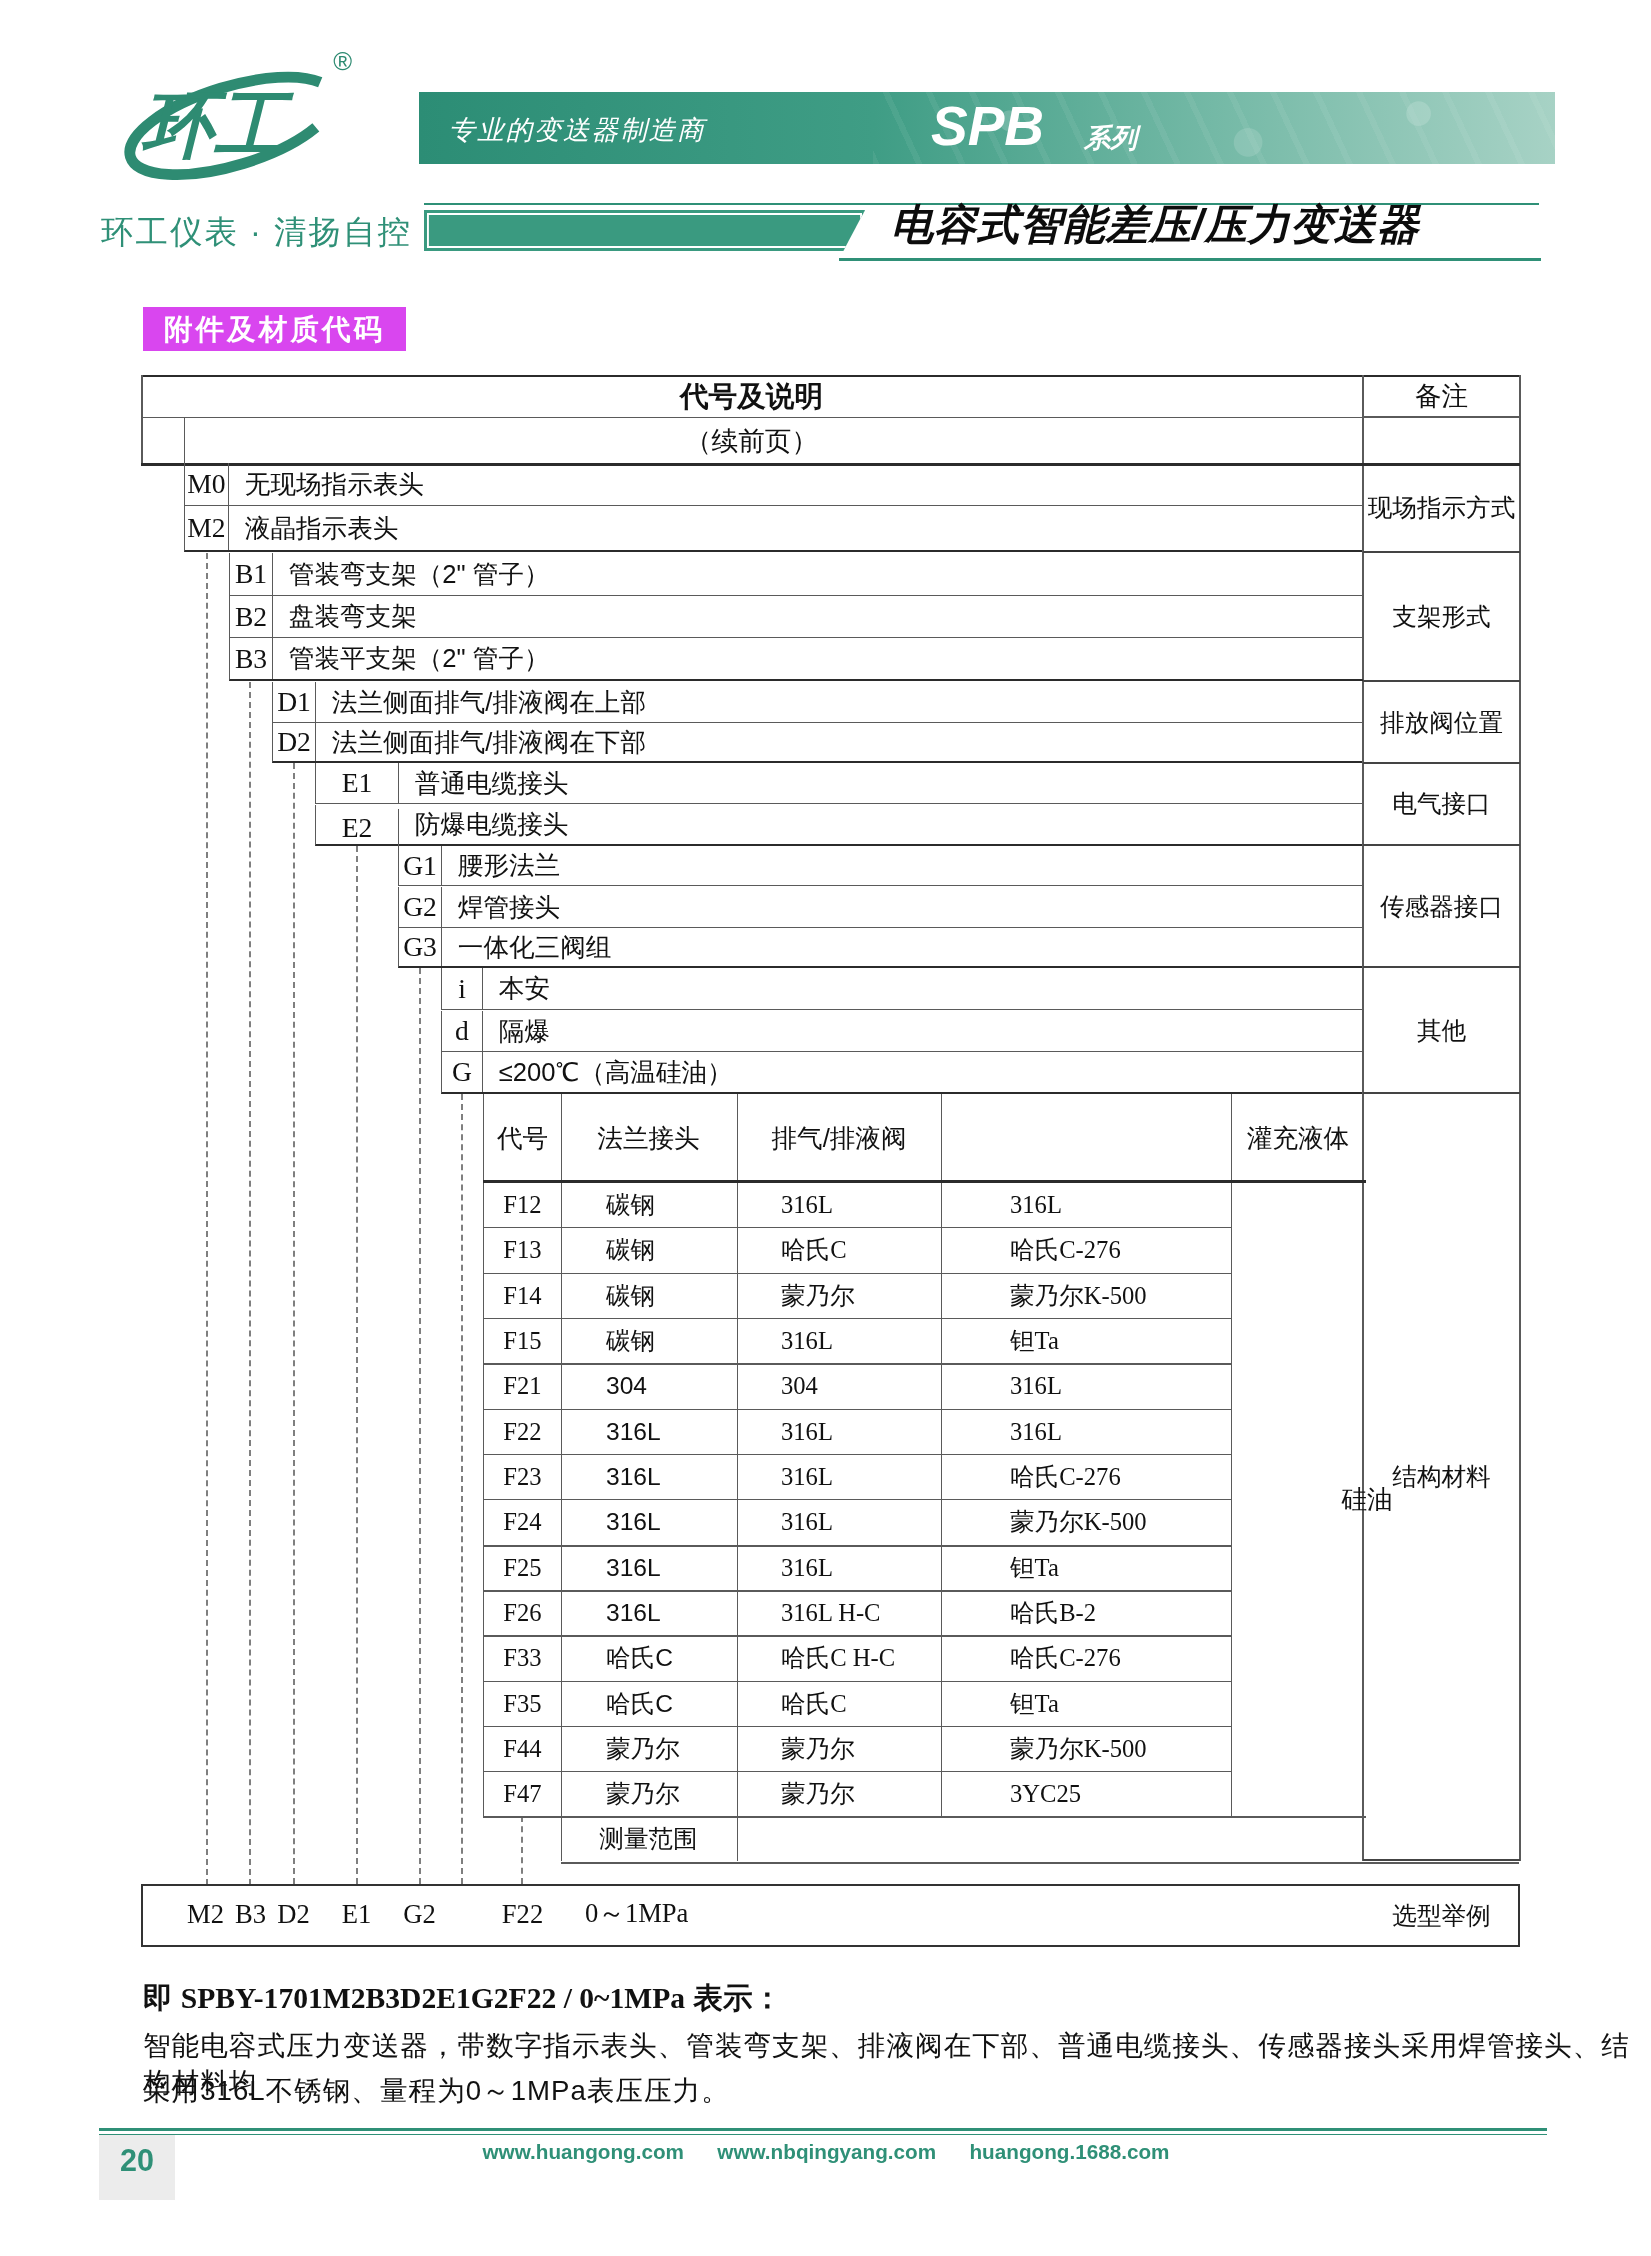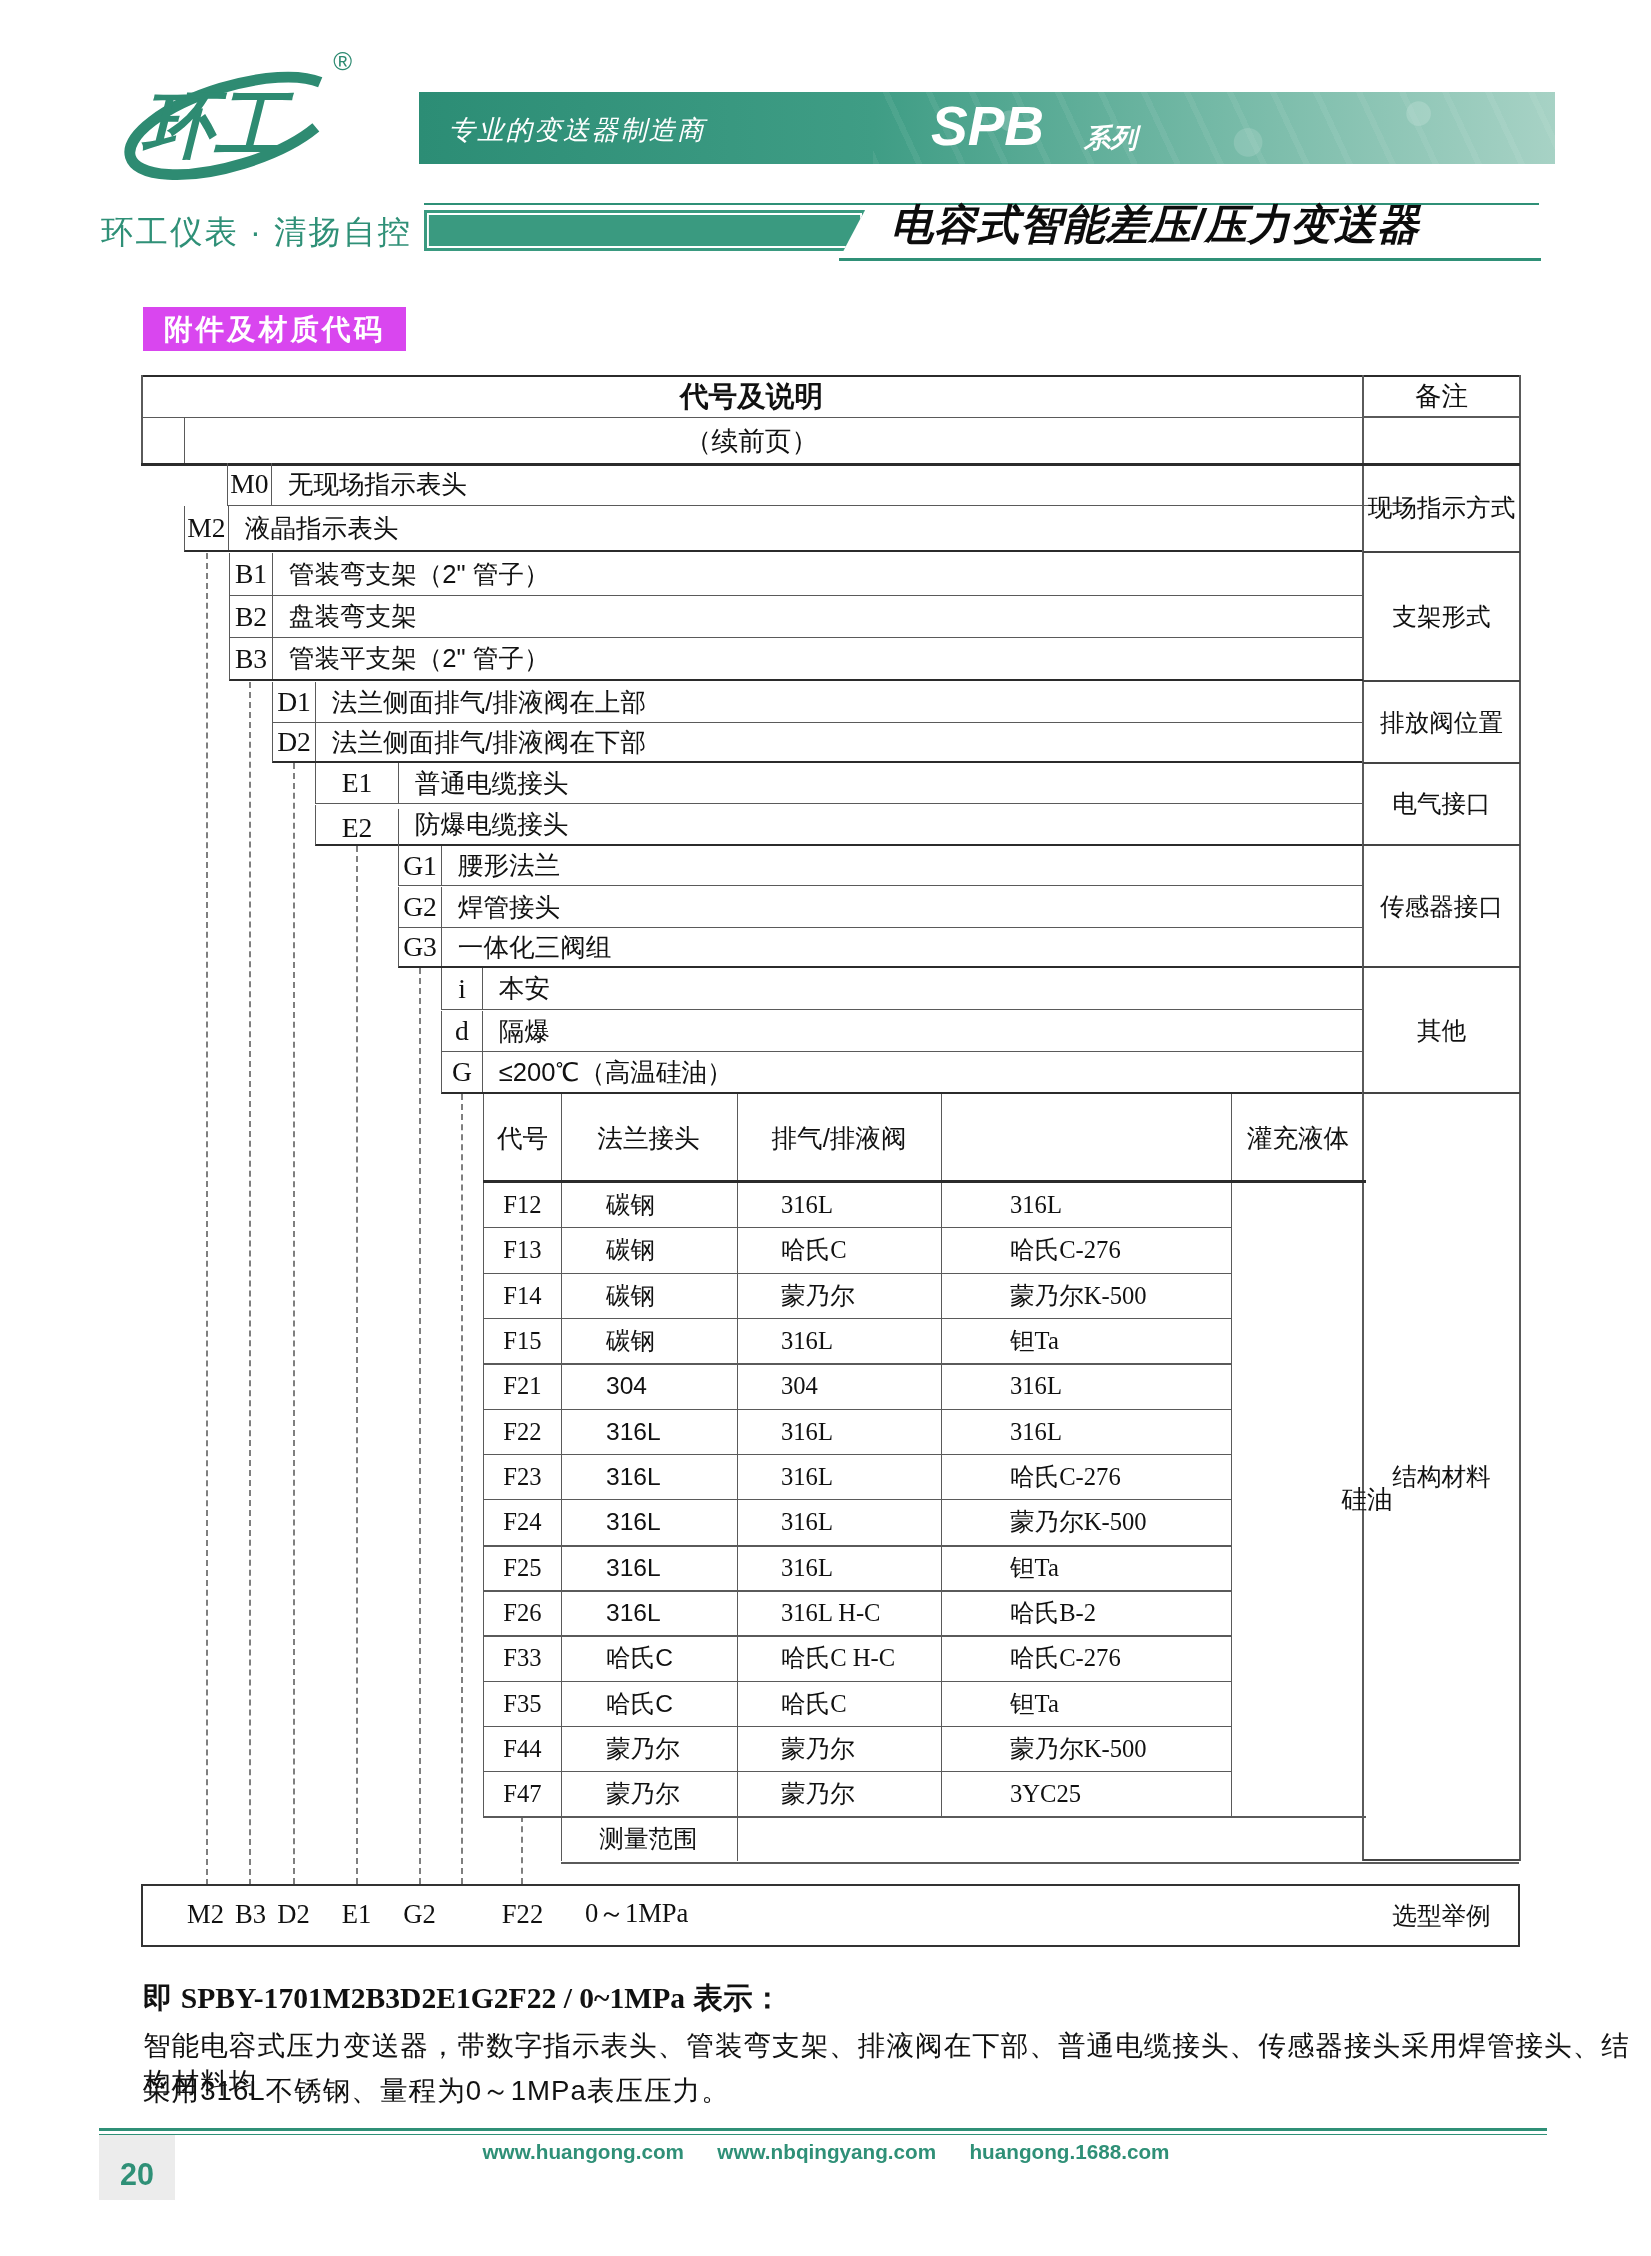--- a/index.html
+++ b/index.html
@@ -47,21 +47,21 @@
   .fc.valve{width:204px;padding-left:44px;font-family:"Liberation Serif",serif;}
   .fc.diaph{width:291px;padding-left:69px;font-family:"Liberation Serif",serif;}
   .excode{position:absolute;width:69px;text-align:center;font-family:"Liberation Serif",serif;font-size:26.6px;top:1899px;}
   
   .note-title{position:absolute;left:143px;top:1978px;font-size:29.6px;font-weight:bold;}
   .note-title .code-part{font-family:"Liberation Serif",serif;}
   .note-line{position:absolute;left:143px;font-size:27.6px;letter-spacing:1px;}
   .footer-rule{position:absolute;left:99px;top:2128px;width:1448px;height:6.9px;box-sizing:border-box;
                border-top:3px solid #2f9077;border-bottom:1px solid #2f9077;}
   .page-num{position:absolute;left:99px;top:2135px;width:76px;height:65px;background:#ececec;
-            color:#2f9077;font-size:30.5px;font-weight:bold;display:flex;justify-content:center;padding-top:22px;box-sizing:border-box;}
+            color:#2f9077;font-size:30.5px;font-weight:bold;display:flex;justify-content:center;padding-top:8px;box-sizing:border-box;}
   .urls{position:absolute;left:0;top:2140px;width:1652px;text-align:center;color:#2f9077;font-size:20.7px;font-weight:bold;}
   .urls span{margin:0 13.8px;}
 </style>
 </head>
 <body>
 
 <div class="page">
 
   <div class="logo-wrap">
     <svg width="236" height="163" viewBox="0 0 240 165">
@@ -90,21 +90,21 @@
   <div class="vline" style="left:141px;top:375px;width:2px;height:88px;"></div>
   <div class="vline" style="left:1362px;top:375px;width:2px;height:1486px;"></div>
   <div class="vline" style="left:1519px;top:375px;width:2px;height:1486px;"></div>
 
   <div class="hcell" style="left:141px;top:375px;width:1221px;height:42px;font-size:28.6px;font-weight:bold;">代号及说明</div>
   <div class="hline" style="left:141px;top:417px;width:1379px;height:1px;"></div>
   <div class="hcell" style="left:141px;top:418px;width:1221px;height:45px;font-size:26.6px;">（续前页）</div>
   <div class="vline" style="left:184px;top:418px;width:1px;height:45px;"></div>
   <div class="hline dark" style="left:141px;top:463px;width:1379px;height:3px;"></div>
 
-  <div class="srow" style="left:184px;top:463px;width:1178px;height:43px;margin-left:43px;">
+  <div class="srow" style="left:184px;top:463px;width:1178px;height:43px;">
     <span class="scode" style="width:44px;">M0</span>
     <span class="sdesc">无现场指示表头</span>
   </div>
   <div class="srow thick" style="left:184px;top:506px;width:1178px;height:46px;">
     <span class="scode" style="width:44px;">M2</span>
     <span class="sdesc">液晶指示表头</span>
   </div>
   <div class="srow" style="left:229px;top:553px;width:1134px;height:43px;">
     <span class="scode" style="width:43px;">B1</span>
     <span class="sdesc">管装弯支架（2" 管子）</span>

